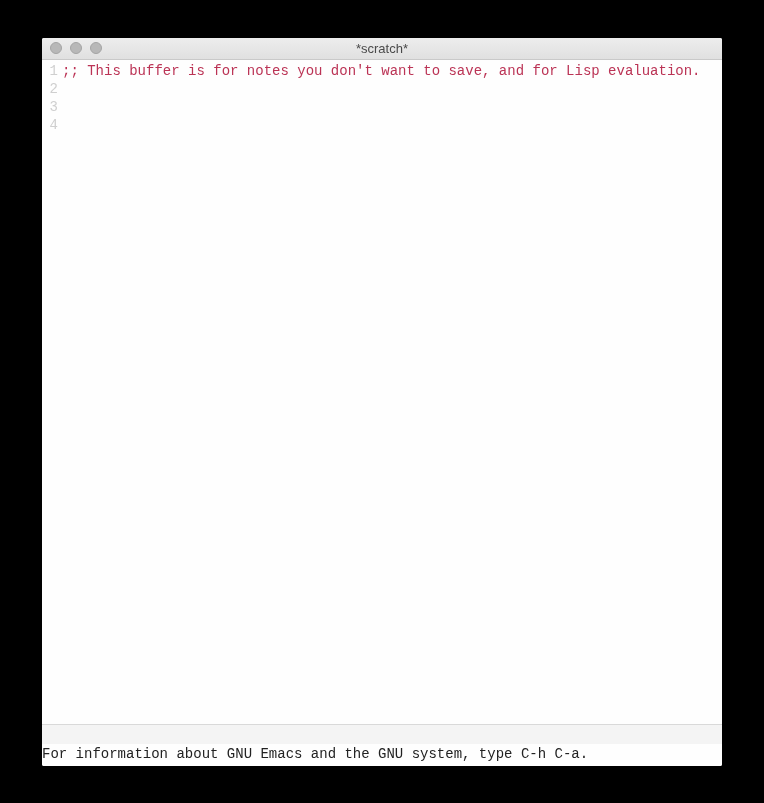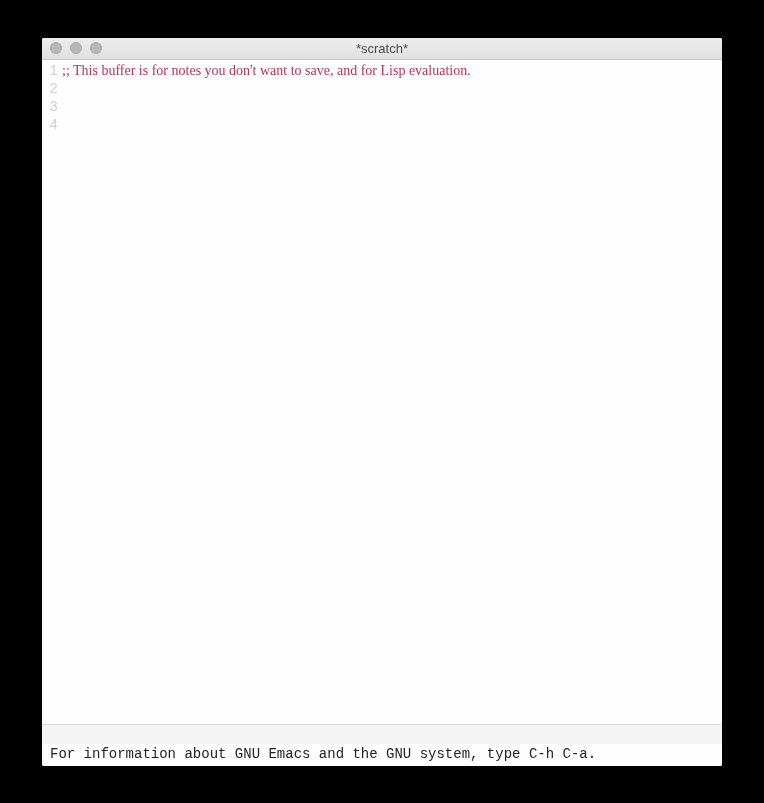--- a/index.html
+++ b/index.html
@@ -68,34 +68,33 @@
       width: 18px;
       text-align: right;
       color: #cfcfcf;
       padding-right: 2px;
       flex-shrink: 0;
       user-select: none;
     }
     .code {
       color: #bb3355;
       padding-left: 2px;
-      font-family: Liberation Serif, serif;
     }
     .modeline {
       height: 20px;
       background: #f4f4f4;
       border-top: 1px solid #d9d9d9;
       flex-shrink: 0;
     }
     .minibuffer {
       height: 22px;
       background: #fefefe;
       font-size: 14px;
       color: #222;
-      padding: 2px 8px;
+      padding: 2px 0;
       white-space: pre;
       flex-shrink: 0;
     }
   </style>
 </head>
 <body>
 
 <div class="window">
   <div class="titlebar">
     <div class="traffic">

